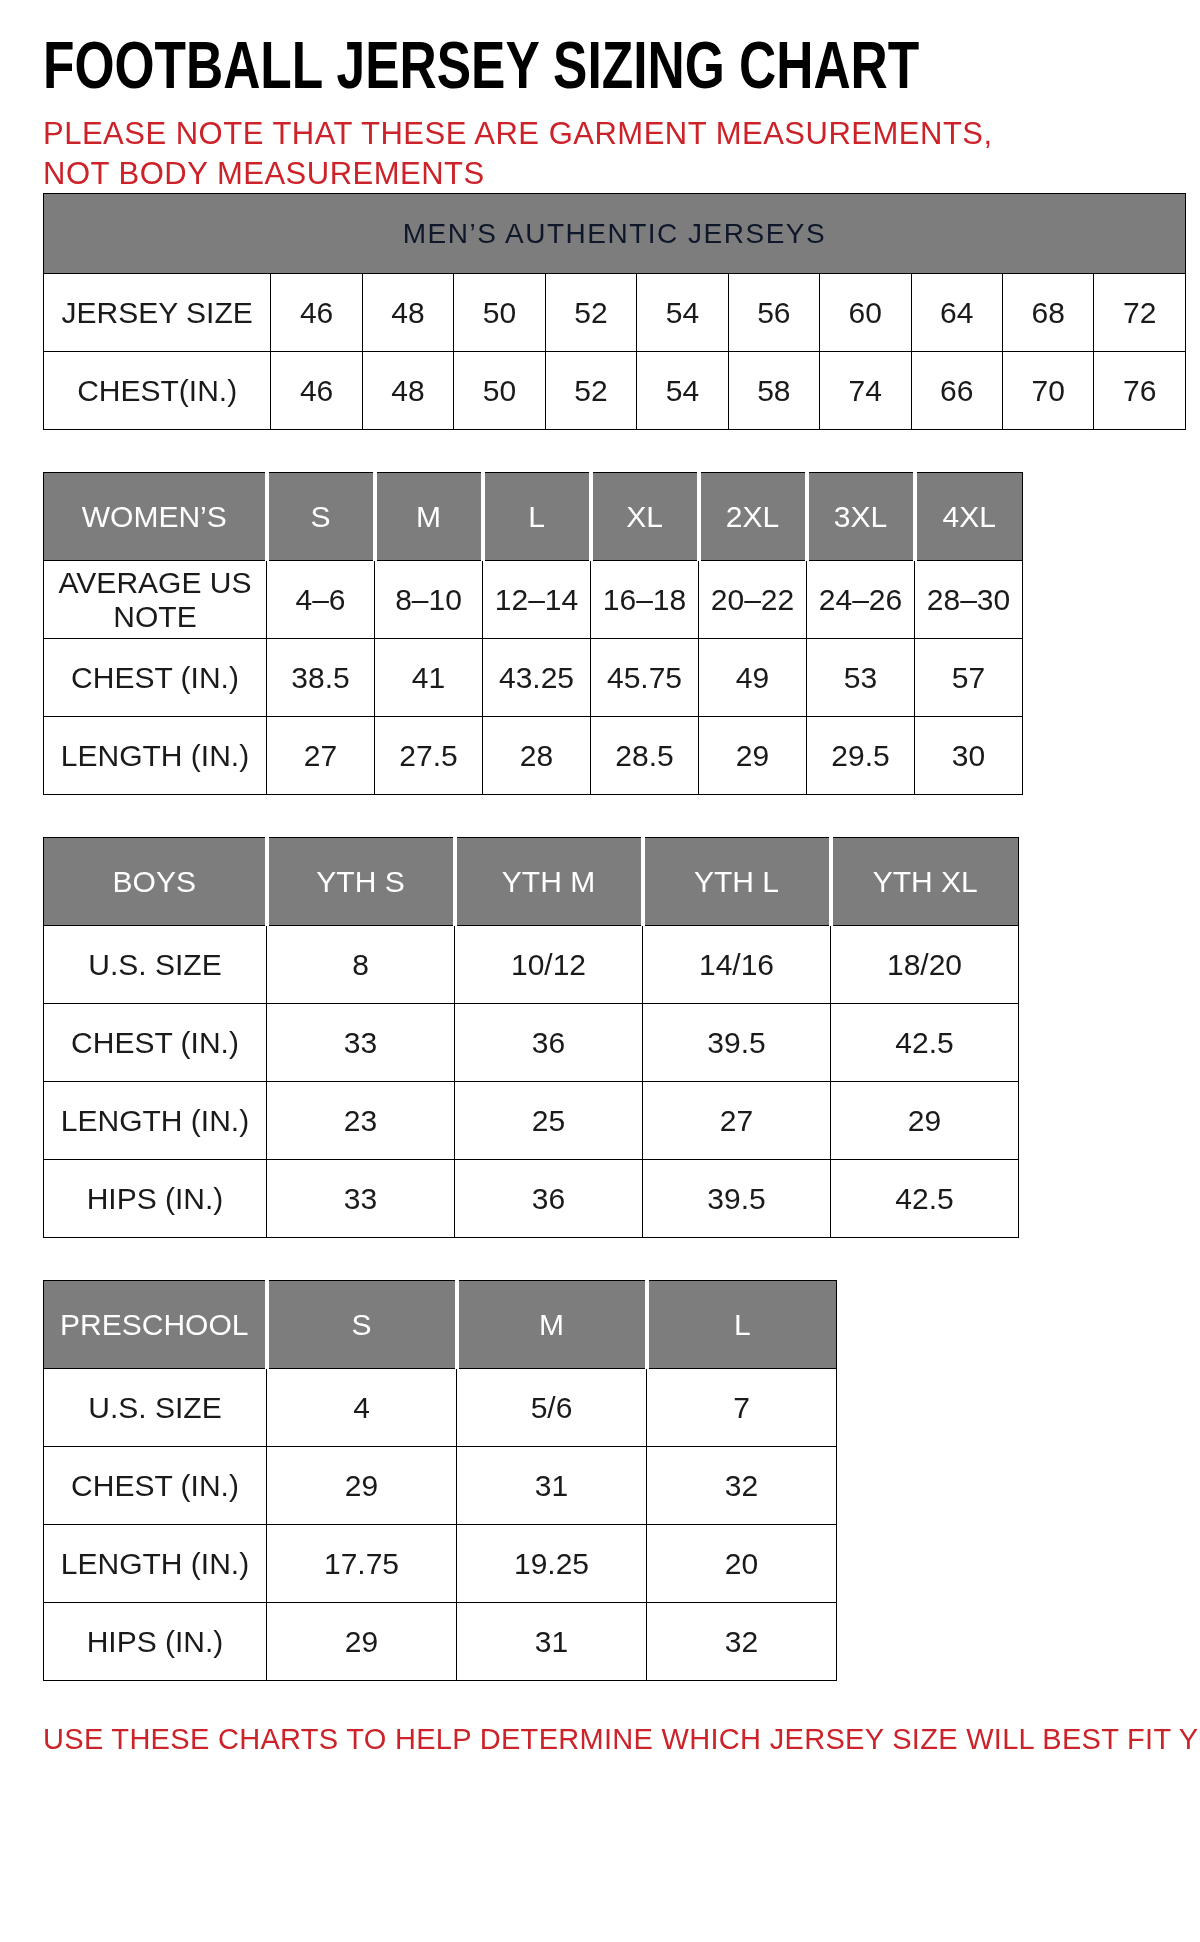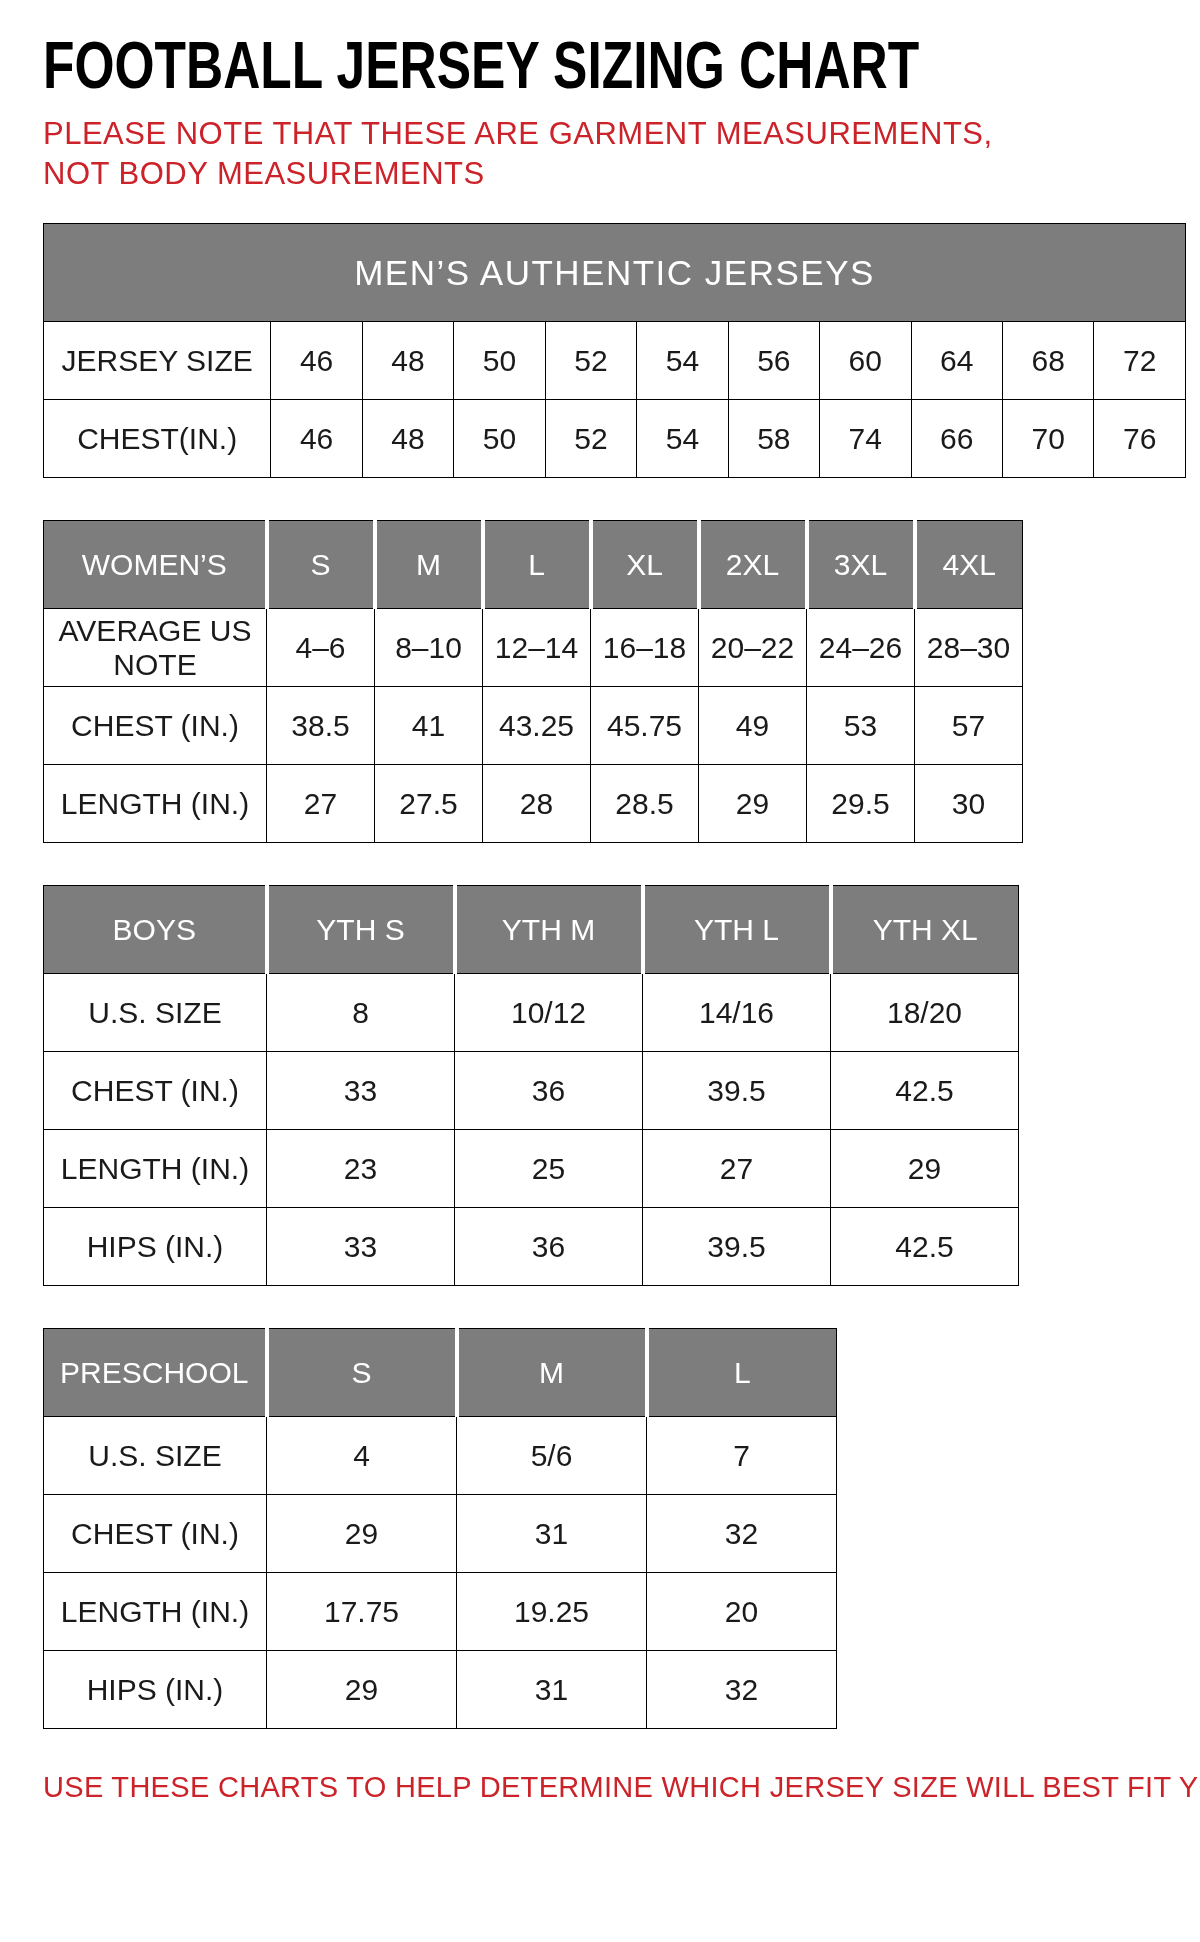--- a/index.html
+++ b/index.html
@@ -28,44 +28,43 @@
     white-space: nowrap;
     color: #000;
   }
 
   .note {
     color: var(--red);
     font-size: 31px;
     line-height: 1.28;
     letter-spacing: 0.5px;
     max-width: 1010px;
-    margin-bottom: 30px;
     font-weight: 400;
   }
 
   table.chart {
     border-collapse: collapse;
     table-layout: fixed;
     margin-bottom: 42px;
   }
   .chart th, .chart td {
     border: 1px solid #000;
     text-align: center;
     vertical-align: middle;
     font-size: 30px;
     font-weight: 400;
     padding: 2px 4px;
     color: #1a1a1a;
   }
   .chart td { height: 78px; background: #fff; }
   .chart th.banner {
     background: var(--gray);
-    color: #ffffff;
-    height: 98px;
-    font-size: 35px;
+    color: #0f172a;
+    height: 80px;
+    font-size: 28px;
     letter-spacing: 1.5px;
   }
   .chart th.gray {
     background: var(--gray);
     color: #fff;
     height: 88px;
   }
   .chart th.gray + th.gray { border-left: 4px solid #fff; }
 
   .mens col.c-label { width: 228px; }

